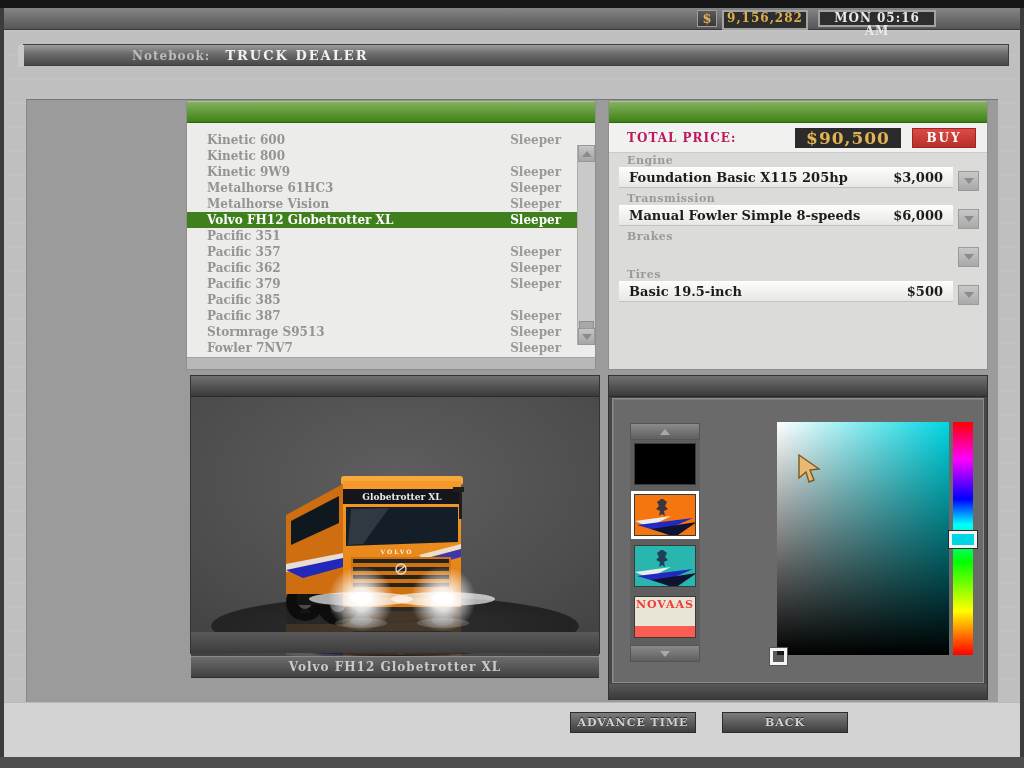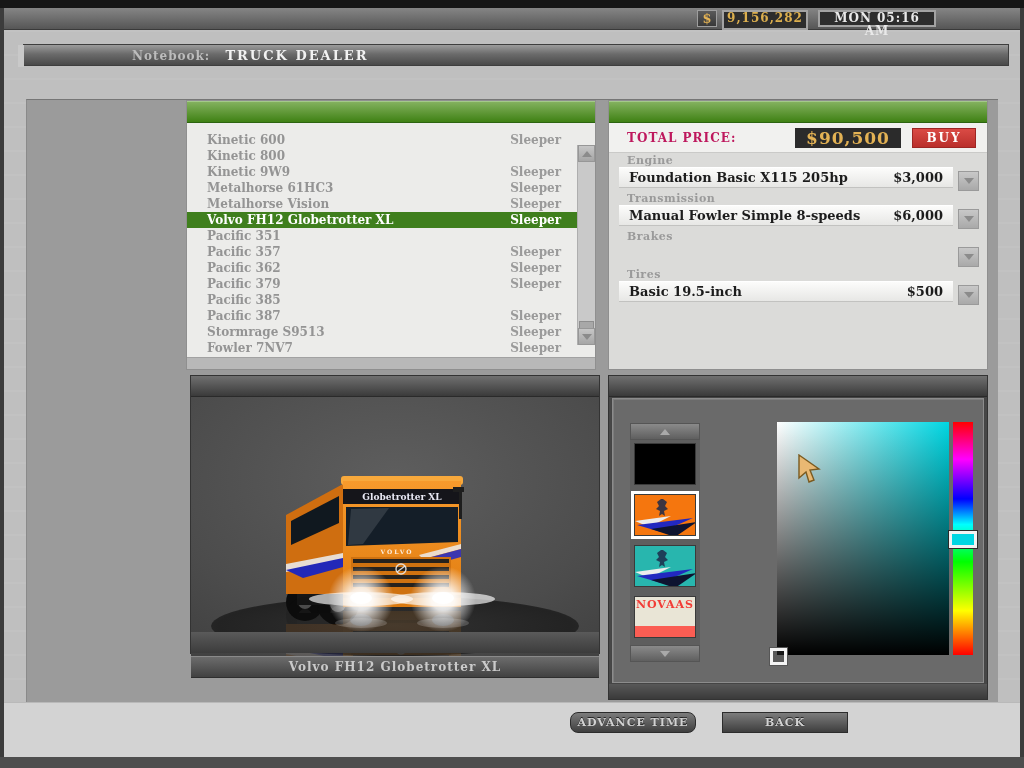--- a/index.html
+++ b/index.html
@@ -130,21 +130,21 @@
   .hue-marker { position:absolute; left:-4px; top:109px; width:28px; height:17px;
     border:3px solid #f2f2f2; background:#00d6e2; box-shadow:0 0 0 1px #2a2a2a; }
 
   
   .footer-band { position:absolute; left:4px; top:702px; width:1016px; height:55px; background:#d3d3d3;
     border-top:1px solid #b9b9b9; z-index:3; }
   .btn { position:absolute; top:712px; width:126px; height:21px; z-index:4;
     background:linear-gradient(#7c7c7c,#3e3e3e); border:1px solid #2c2c2c; color:#d2d2d2;
     font-size:11px; font-weight:bold; text-align:center; line-height:19px; letter-spacing:1px;
     text-shadow:0 -1px 0 #222; cursor:pointer; }
-  .btn.advance { left:570px;border-radius:8px; }
+  .btn.advance { left:570px; }
   .btn.back { left:722px; }
 </style>
 </head>
 <body>
 
 <div id="screen">
 
   <div class="top-edge"></div>
 
   <div class="status-bar">

